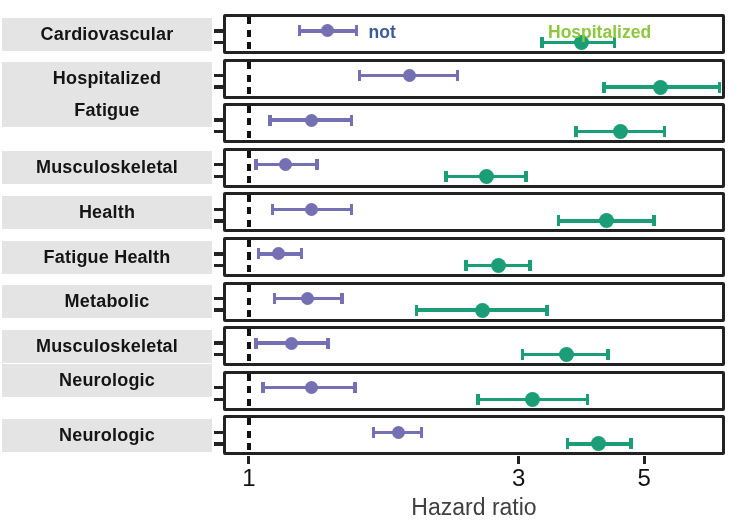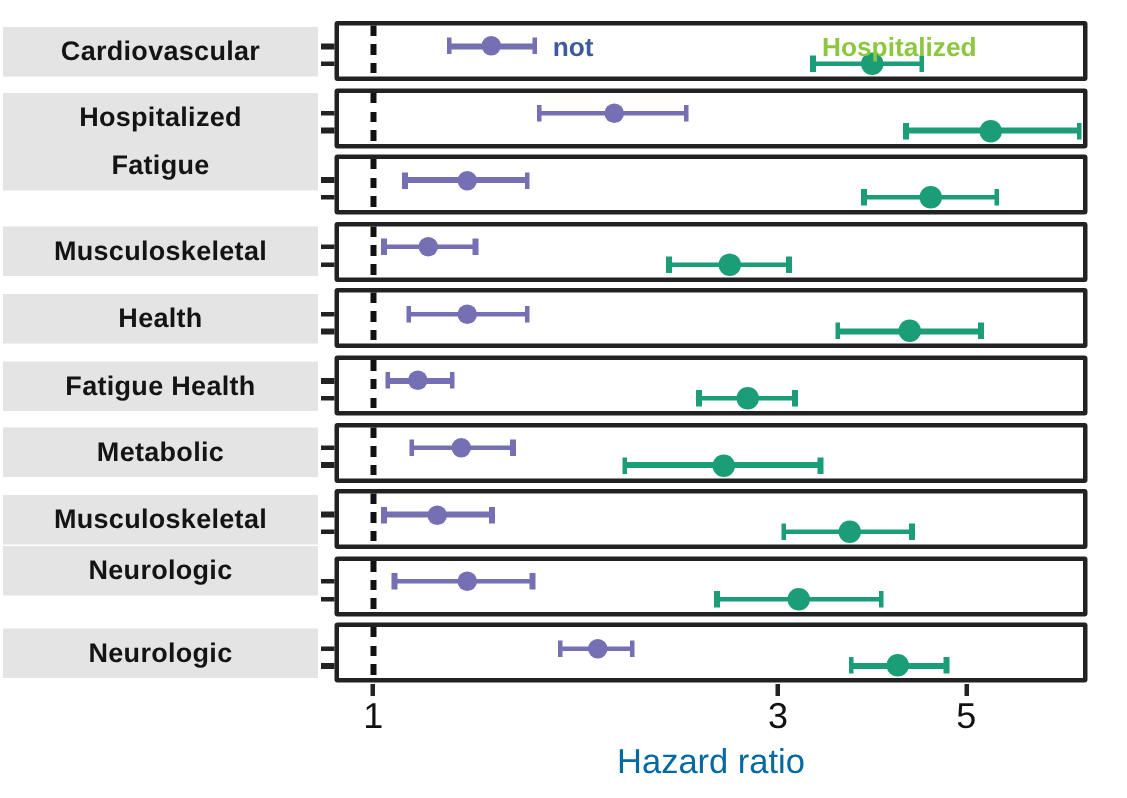--- a/index.html
+++ b/index.html
@@ -15,21 +15,21 @@
     border:3px solid #222;border-radius:2px;background:#fff;box-sizing:border-box;
   }
   .ref-line{position:absolute;top:0;bottom:0;width:3.5px;
     background:repeating-linear-gradient(180deg,#111 0 7px,transparent 7px 12.5px);}
   .eb-line{position:absolute;height:3.5px;}
   .eb-cap{position:absolute;width:3.5px;height:11px;}
   .eb-dot{position:absolute;border-radius:50%;}
   .y-tick{position:absolute;width:9px;height:3.5px;background:#222;}
   .x-tick{position:absolute;width:3px;height:8px;background:#222;}
   .x-tick-label{position:absolute;transform:translateX(-50%);font-size:24px;color:#111;}
-  .x-axis-title{position:absolute;transform:translateX(-50%);font-size:23px;color:#0369a1;}
+  .x-axis-title{position:absolute;transform:translateX(-50%);font-size:23px;color:#404040;}
   .legend-label{position:absolute;font-weight:bold;font-size:17.5px;transform:translateY(-50%);white-space:nowrap;}
 </style>
 </head>
 <body>
 
 <div class="fig">
   <div id="plot-area">
       <div class="cat-label" style="top: 17.5px;">Cardiovascular</div>
       <div class="panel" style="top: 14px;">
         <div class="ref-line" style="left: 21.1249px;"></div>

